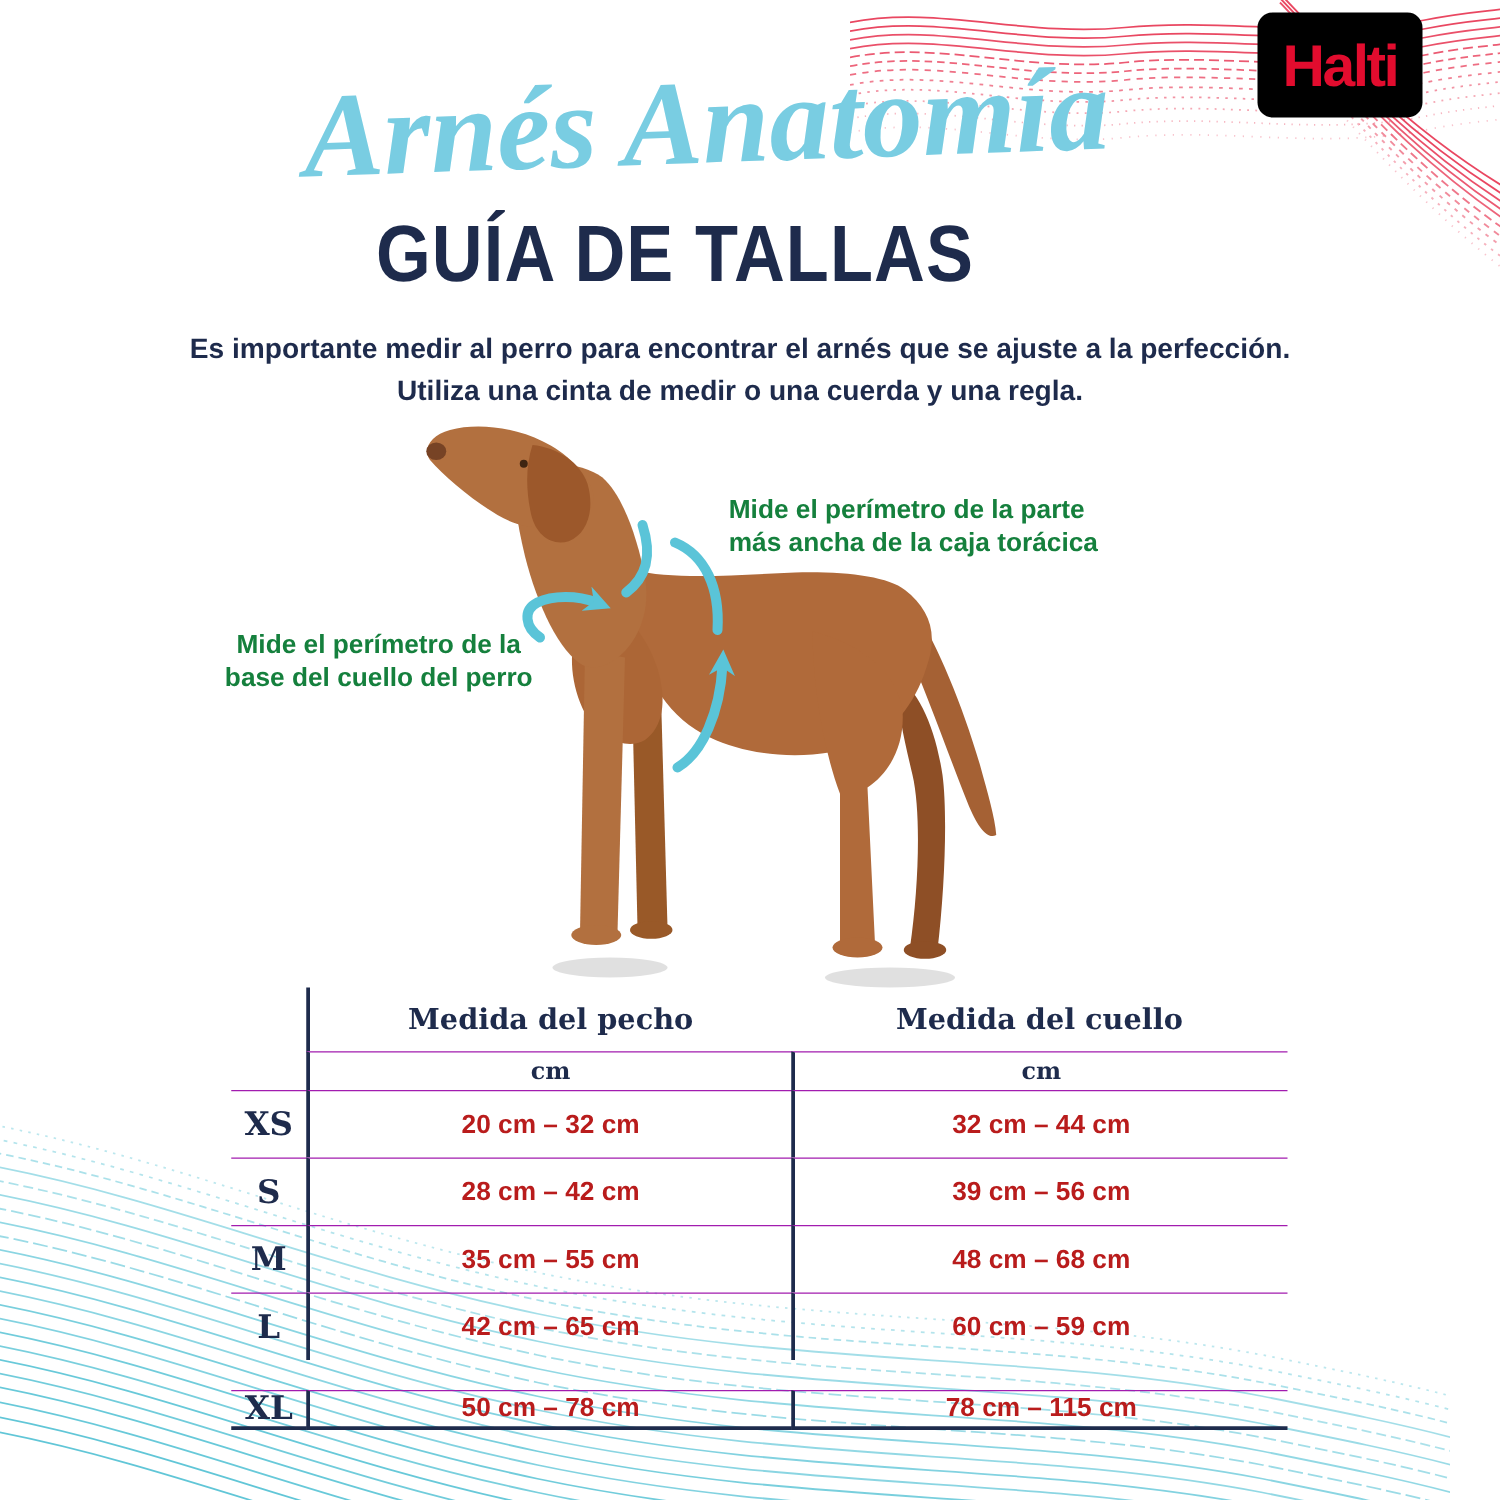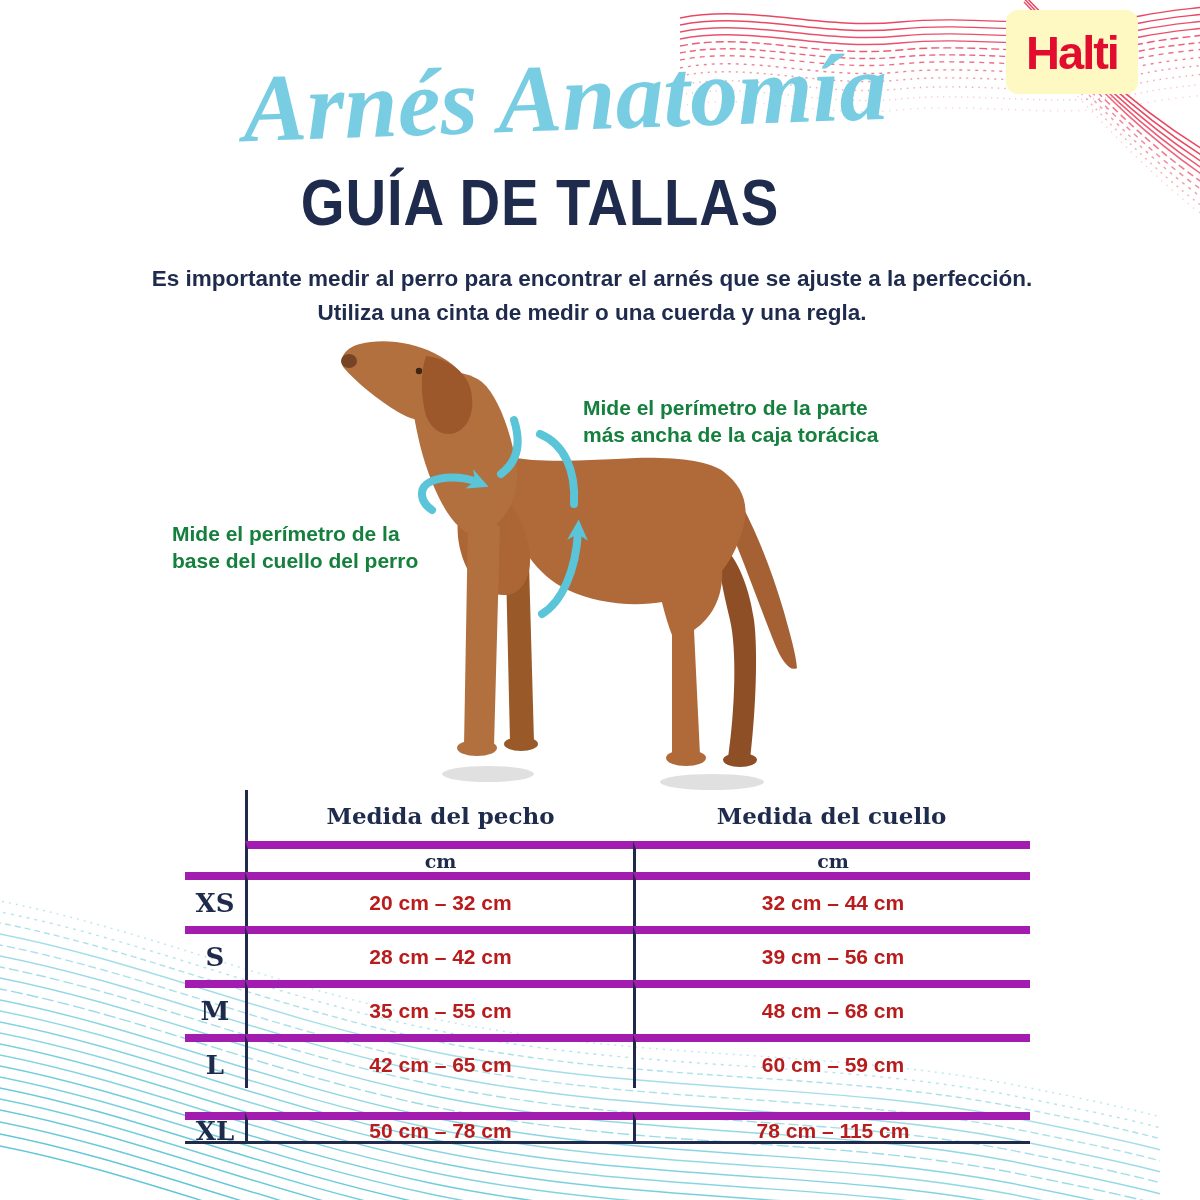--- a/index.html
+++ b/index.html
@@ -8,21 +8,21 @@
     background:#ffffff;
     font-family:"Liberation Sans",sans-serif;
     color:#1e2b4c;
   }
   .abs{position:absolute;}
   
   #waves-red{top:0;right:0;}
   #waves-teal{left:0;bottom:0;}
   
   .logo-box{
-    top:10px;right:62px;width:132px;height:84px;background:#fef9c3;border-radius:12px;
+    top:10px;right:62px;width:132px;height:84px;background:#000000;border-radius:12px;
     display:flex;align-items:center;justify-content:center;z-index:5;
   }
   .logo-text{
     font-size:47px;font-weight:bold;color:#e20c2e;letter-spacing:-2px;
     font-family:"Liberation Sans",sans-serif;
   }
   
   .title-script{
     top:38px;left:0;width:1130px;text-align:center;z-index:4;
     font-family:cursive;font-style:italic;font-weight:bold;
@@ -34,32 +34,32 @@
     font-size:64px;font-weight:bold;letter-spacing:1px;color:#1e2b4c;
     transform:scaleX(0.88);transform-origin:50% 50%;
   }
   .intro{
     top:262px;left:0;width:1184px;text-align:center;z-index:4;
     font-size:22.5px;line-height:34px;font-weight:bold;color:#1e2b4c;
   }
   
   .note{font-size:21px;line-height:27px;font-weight:bold;color:#15803d;z-index:6;}
   .note-chest{top:394px;left:583px;text-align:left;}
-  .note-neck{top:520px;left:172px;width:262px;}
+  .note-neck{top:502px;left:172px;width:262px;text-align:center;}
   
   #dog-svg{top:330px;left:320px;z-index:3;}
   
   .size-table{
     top:790px;left:185px;width:845px;z-index:4;
     display:grid;
     grid-template-columns:60px 388px 397px;
     grid-template-rows:51px 31px 54px 54px 54px 54px 56px;
   }
   .cell{display:flex;align-items:center;justify-content:center;background:transparent;}
-  .bt{border-top:8px solid #a21caf;}
+  .bt{border-top:1px solid #a21caf;}
   .bl{border-left:3px solid #1e2b4c;}
   .bb{border-bottom:3px solid #1e2b4c;margin-top:24px;}
   .serif{font-family:"DejaVu Serif","Liberation Serif",serif;font-weight:bold;color:#1e2b4c;}
   .th{font-size:23px;}
   .unit{font-size:19px;}
   .size-label{font-size:26px;}
   .val{font-size:21px;font-weight:bold;color:#b91c1c;}
 </style>
 </head>
 <body>

